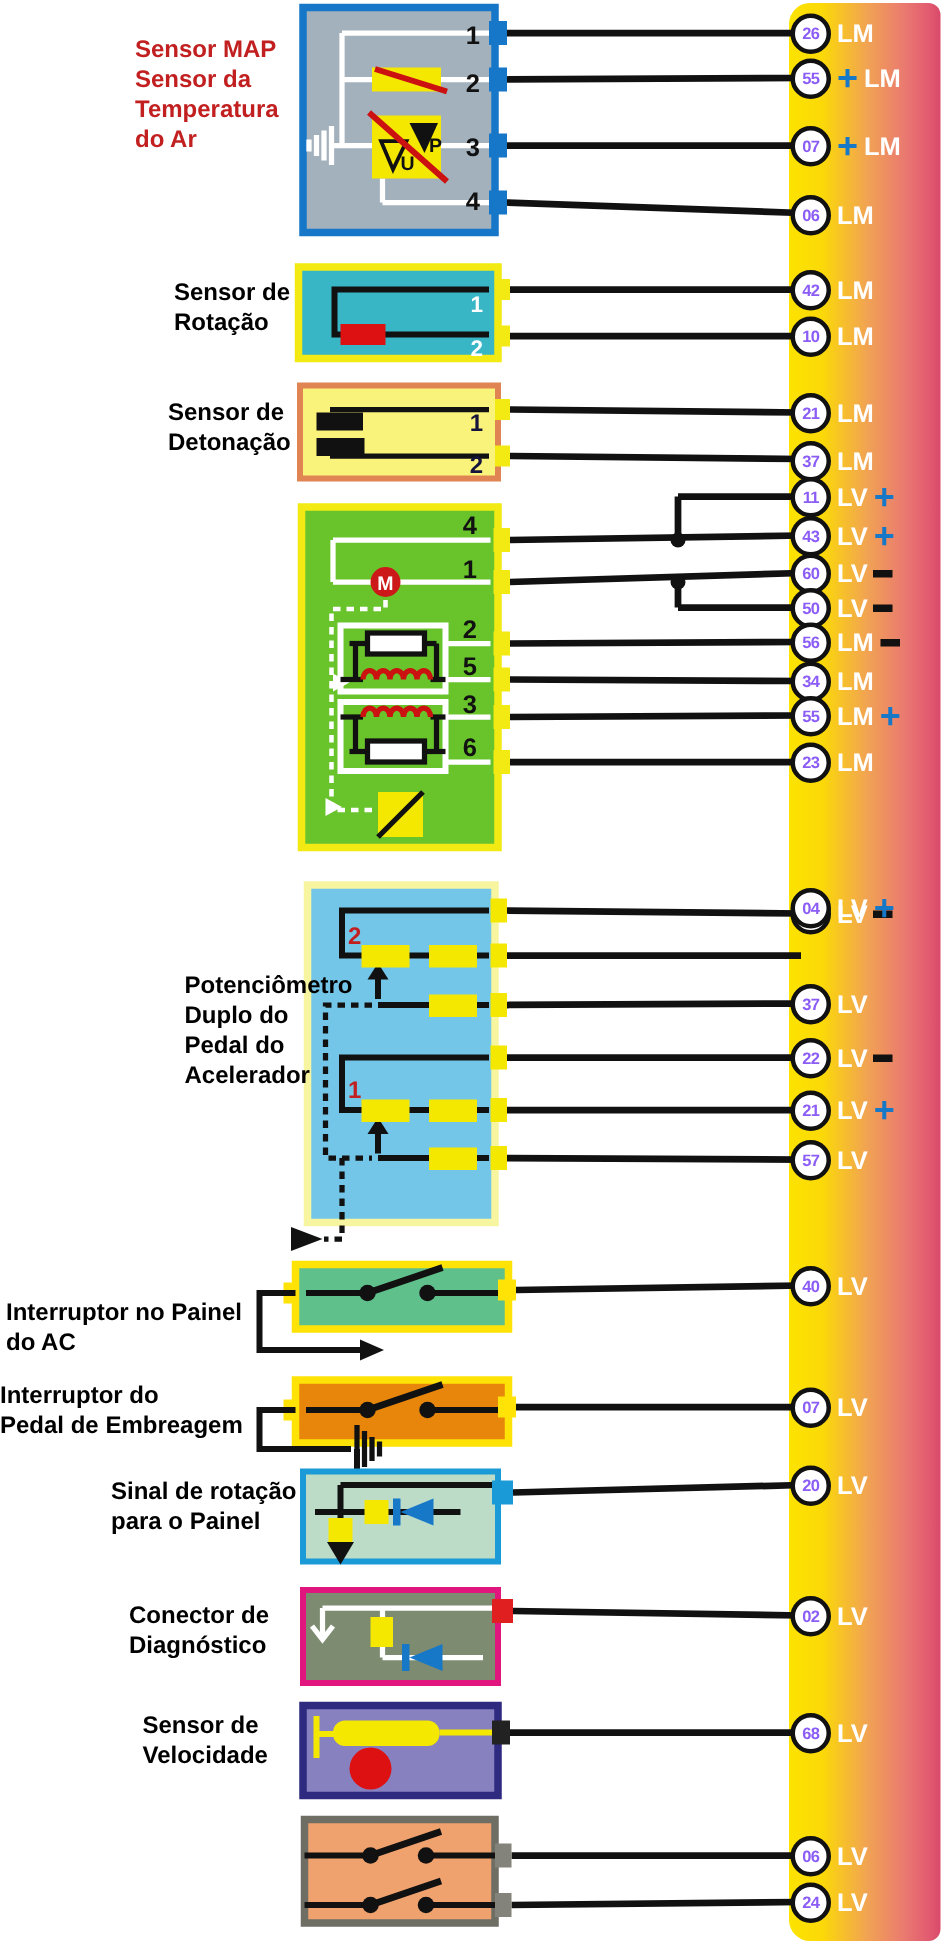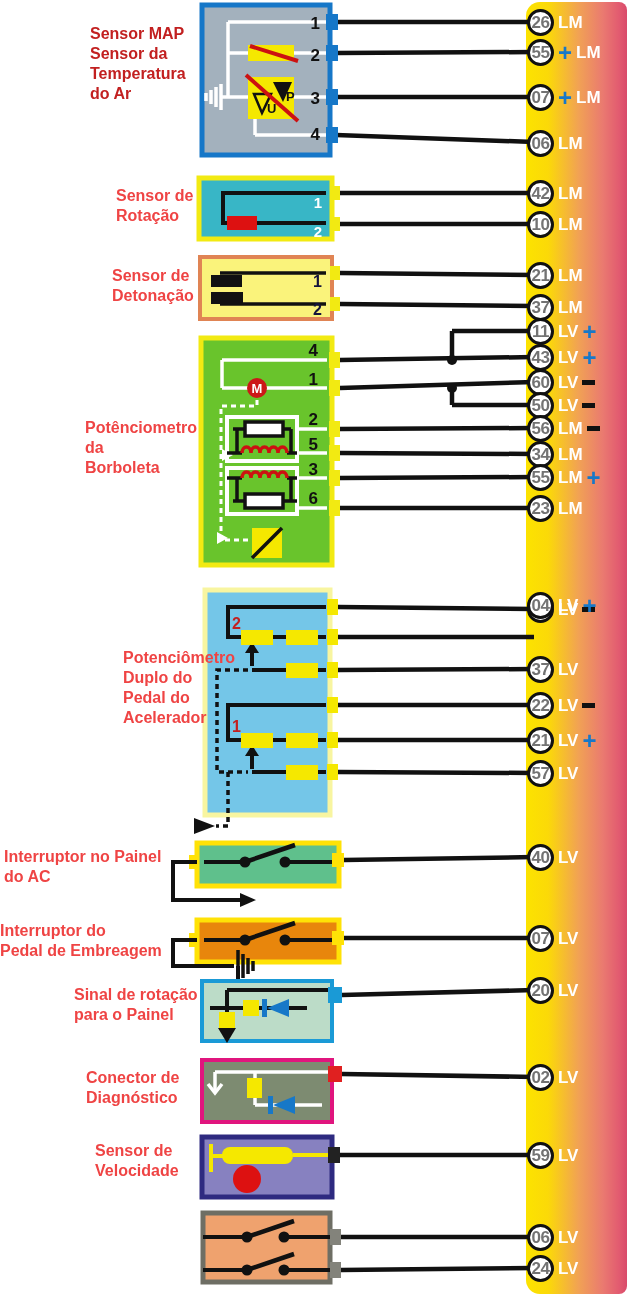--- a/index.html
+++ b/index.html
@@ -5,27 +5,27 @@
   html,body { margin:0; padding:0; background:#fff; }
   .canvas { position:relative; width:629px; height:1296px; background:#fff;
             font-family:"Liberation Sans", sans-serif; overflow:hidden; }
   .strip { position:absolute; left:526px; top:2px; width:101px; height:1292px;
            border-radius:14px 8px 8px 14px; z-index:0;
            background:linear-gradient(90deg,#fce300 0%,#fbd908 22%,#f1a254 52%,
                       #ea7a70 76%,#e25b70 92%,#d94a6a 100%); }
   svg.layer { position:absolute; left:0; top:0; z-index:1; }
   svg.layer text { font-family:"Liberation Sans", sans-serif; font-weight:bold; }
   .lbl { position:absolute; font-weight:bold; font-size:16px; line-height:20px;
-         white-space:pre-line; color:#ef4444; z-index:2; }
+         white-space:pre-line; color:#000000; z-index:2; }
   .lbl.red { color:#c22020; }
   .lbl.inline { font-size:17px; white-space:nowrap; }
   .crow { position:absolute; left:527px; display:flex; align-items:center;
           gap:4px; height:27px; z-index:3; }
   .pin-circle { width:21px; height:21px; border:3.5px solid #111; border-radius:50%;
-                background:#fff; color:#737373; font-weight:bold; font-size:17px;
+                background:#fff; color:#8b5cf6; font-weight:bold; font-size:11px;
                 letter-spacing:-0.5px; display:flex; align-items:center;
                 justify-content:center; flex:none; }
   .wire-label { color:#fff; font-weight:bold; font-size:17px; line-height:17px; }
   .sym.plus { color:#1778c8; font-weight:bold; font-size:24px; line-height:20px; }
   .sym.minus { width:13px; height:5px; background:#111; color:transparent;
                overflow:hidden; font-size:4px; display:inline-block; }
 </style>
 </head>
 <body>
 
@@ -338,28 +338,25 @@
   </svg>
 
   <div class="lbl red" style="left:90px; top:24px;">Sensor MAP
 Sensor da
 Temperatura
 do Ar</div>
   <div class="lbl" style="left:116px; top:186px;">Sensor de
 Rotação</div>
   <div class="lbl" style="left:112px; top:266px;">Sensor de
 Detonação</div>
-  <div class="lbl" style="left:85px; top:418px;">Potênciometro
-da
-Borboleta</div>
   <div class="lbl" style="left:75px; top:648px;margin-left:48px;">Potenciômetro
 Duplo do
 Pedal do
 Acelerador</div>
-  <div class="lbl" style="left:4px; top:847px;">Interruptor no Painel
+  <div class="lbl" style="left:4px; top:866px;">Interruptor no Painel
 do AC</div>
   <div class="lbl" style="left:0px; top:921px;">Interruptor do
 Pedal de Embreagem</div>
   <div class="lbl" style="left:74px; top:985px;">Sinal de rotação
 para o Painel</div>
   <div class="lbl" style="left:86px; top:1068px;">Conector de
 Diagnóstico</div>
   <div class="lbl" style="left:95px; top:1141px;">Sensor de
 Velocidade</div>
 
@@ -473,21 +470,21 @@
     </div>
   <div class="crow" style="top:977px">
       <span class="pin-circle">20</span>
       <span class="wire-label">LV</span>
     </div>
   <div class="crow" style="top:1064px">
       <span class="pin-circle">02</span>
       <span class="wire-label">LV</span>
     </div>
   <div class="crow" style="top:1142px">
-      <span class="pin-circle">59</span>
+      <span class="pin-circle">68</span>
       <span class="wire-label">LV</span>
     </div>
   <div class="crow" style="top:1224px">
       <span class="pin-circle">06</span>
       <span class="wire-label">LV</span>
     </div>
   <div class="crow" style="top:1255px">
       <span class="pin-circle">24</span>
       <span class="wire-label">LV</span>
     </div>

